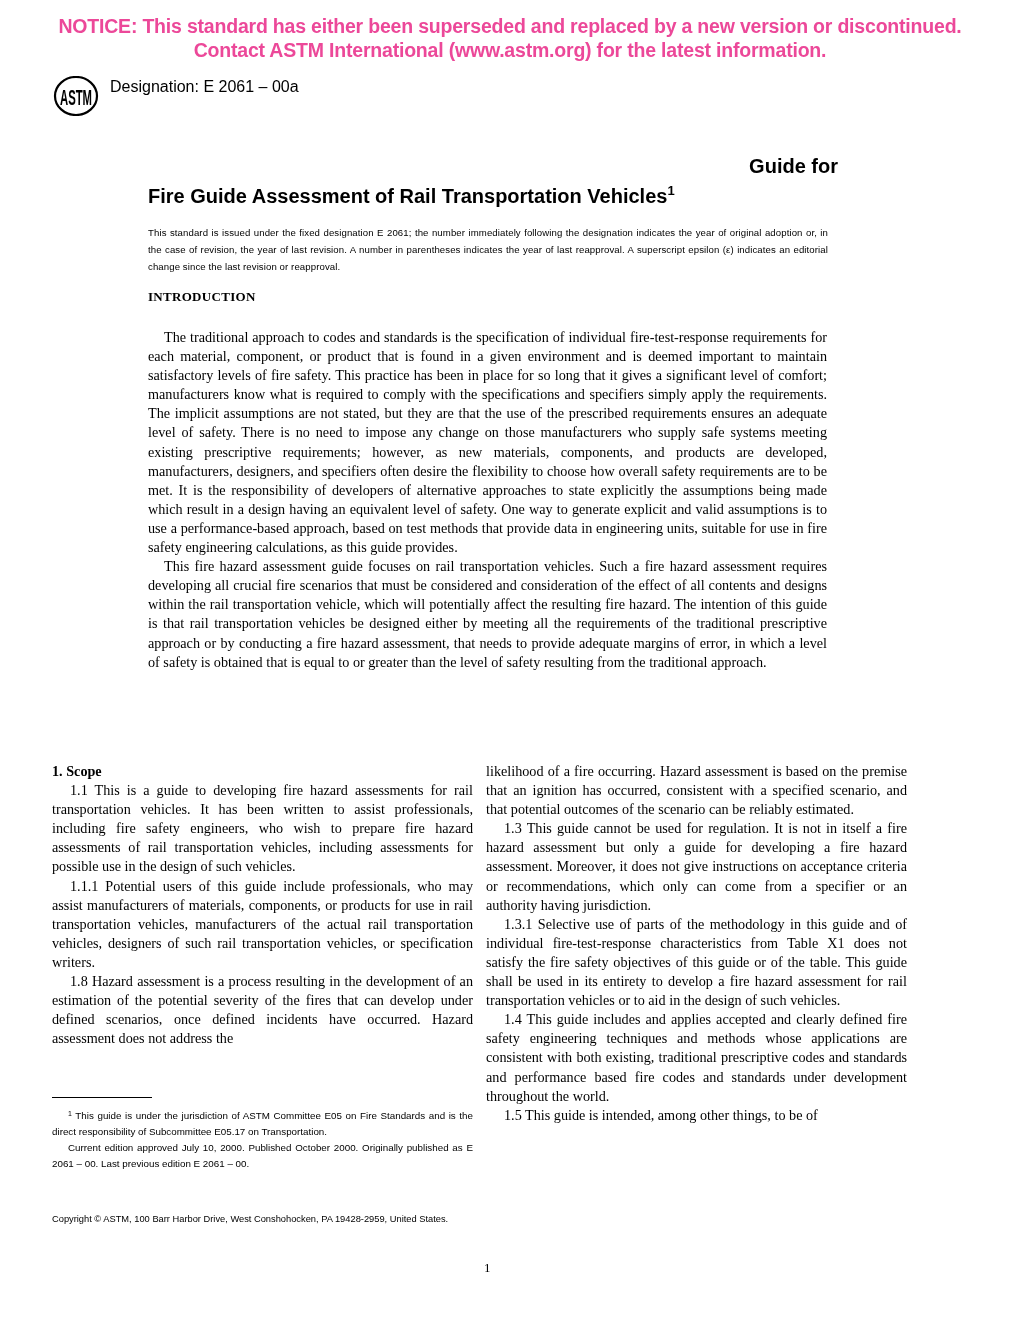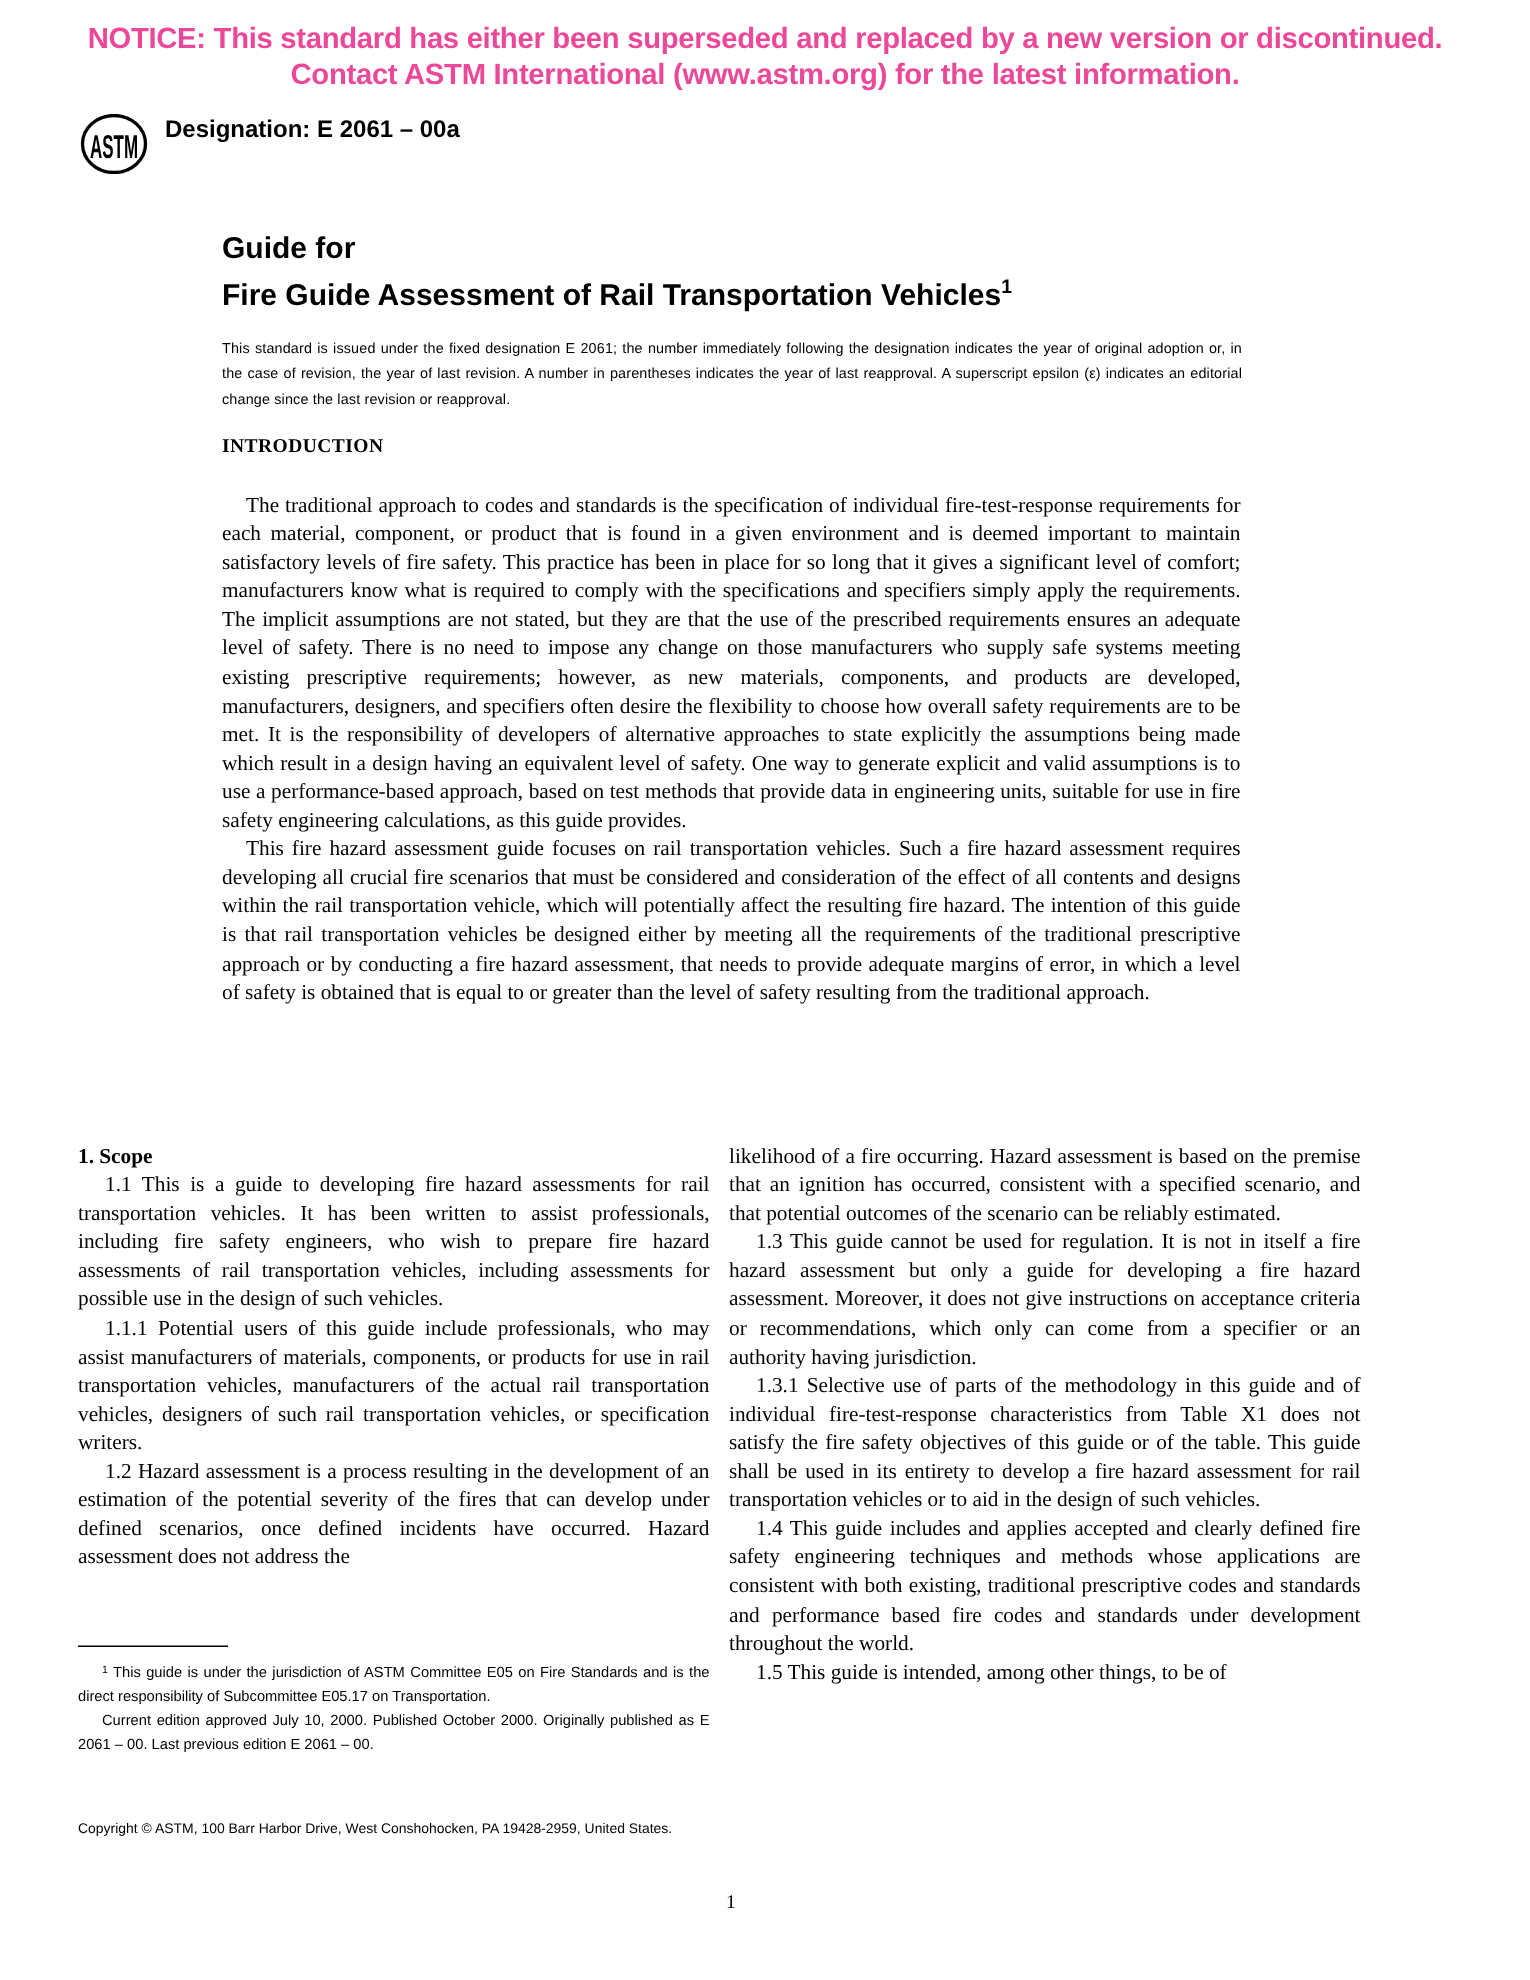--- a/index.html
+++ b/index.html
@@ -5,23 +5,23 @@
   html, body { margin: 0; padding: 0; background: #ffffff; }
   body { width: 1020px; height: 1320px; position: relative; overflow: hidden; color: #000; }
   .notice {
     position: absolute; left: 0; width: 1020px; top: 14px;
     text-align: center; color: #ec4899;
     font-family: "Liberation Sans", sans-serif; font-weight: bold;
     font-size: 19.5px; line-height: 24px; letter-spacing: -0.2px;
   }
   .desig-row { position: absolute; left: 52px; top: 76px; height: 40px; display: flex; align-items: center; }
   .logo { width: 50px; height: 40px; margin-right: 8px; }
-  .designation { font-family: "Liberation Sans", sans-serif; font-weight: bold; font-size: 16px; margin-top: -18px; }
+  .designation { font-family: "Liberation Sans", sans-serif; font-weight: normal; font-size: 16px; margin-top: -18px; }
   .title-block { position: absolute; left: 148px; top: 154px; width: 690px; font-family: "Liberation Sans", sans-serif; font-weight: bold; }
-  .title-line1 { font-size: 20px; line-height: 24px; }
+  .title-line1 { font-size: 20px; line-height: 24px; text-align: right; }
   .title-line2 { font-size: 20px; line-height: 26px; }
   .title-line2 sup { font-size: 13px; vertical-align: 8px; }
   .issued {
     position: absolute; left: 148px; top: 224px; width: 680px;
     font-family: "Liberation Sans", sans-serif; font-size: 9.6px; line-height: 17px;
     text-align: justify; letter-spacing: 0.1px;
   }
   .intro-heading {
     position: absolute; left: 148px; width: 680px; top: 289px;
     text-align: left; font-family: "Liberation Serif", serif; font-size: 13px; font-weight: bold; letter-spacing: 0.3px;
@@ -68,21 +68,21 @@
 
 <div class="intro">
   <p>The traditional approach to codes and standards is the specification of individual fire-test-response requirements for each material, component, or product that is found in a given environment and is deemed important to maintain satisfactory levels of fire safety. This practice has been in place for so long that it gives a significant level of comfort; manufacturers know what is required to comply with the specifications and specifiers simply apply the requirements. The implicit assumptions are not stated, but they are that the use of the prescribed requirements ensures an adequate level of safety. There is no need to impose any change on those manufacturers who supply safe systems meeting existing prescriptive requirements; however, as new materials, components, and products are developed, manufacturers, designers, and specifiers often desire the flexibility to choose how overall safety requirements are to be met. It is the responsibility of developers of alternative approaches to state explicitly the assumptions being made which result in a design having an equivalent level of safety. One way to generate explicit and valid assumptions is to use a performance-based approach, based on test methods that provide data in engineering units, suitable for use in fire safety engineering calculations, as this guide provides.</p>
   <p>This fire hazard assessment guide focuses on rail transportation vehicles. Such a fire hazard assessment requires developing all crucial fire scenarios that must be considered and consideration of the effect of all contents and designs within the rail transportation vehicle, which will potentially affect the resulting fire hazard. The intention of this guide is that rail transportation vehicles be designed either by meeting all the requirements of the traditional prescriptive approach or by conducting a fire hazard assessment, that needs to provide adequate margins of error, in which a level of safety is obtained that is equal to or greater than the level of safety resulting from the traditional approach.</p>
 </div>
 
 <div class="col col-left">
   <p class="section-heading cont">1.  Scope</p>
   <p>1.1  This is a guide to developing fire hazard assessments for rail transportation vehicles. It has been written to assist professionals, including fire safety engineers, who wish to prepare fire hazard assessments of rail transportation vehicles, including assessments for possible use in the design of such vehicles.</p>
   <p>1.1.1  Potential users of this guide include professionals, who may assist manufacturers of materials, components, or products for use in rail transportation vehicles, manufacturers of the actual rail transportation vehicles, designers of such rail transportation vehicles, or specification writers.</p>
-  <p>1.2  Hazard assessment is a process resulting in the development of an estimation of the potential severity of the fires that can develop under defined scenarios, once defined incidents have occurred. Hazard assessment does not address the</p>
+  <p>1.8  Hazard assessment is a process resulting in the development of an estimation of the potential severity of the fires that can develop under defined scenarios, once defined incidents have occurred. Hazard assessment does not address the</p>
 </div>
 
 <div class="col col-right">
   <p class="cont">likelihood of a fire occurring. Hazard assessment is based on the premise that an ignition has occurred, consistent with a specified scenario, and that potential outcomes of the scenario can be reliably estimated.</p>
   <p>1.3  This guide cannot be used for regulation. It is not in itself a fire hazard assessment but only a guide for developing a fire hazard assessment. Moreover, it does not give instructions on acceptance criteria or recommendations, which only can come from a specifier or an authority having jurisdiction.</p>
   <p>1.3.1  Selective use of parts of the methodology in this guide and of individual fire-test-response characteristics from Table X1 does not satisfy the fire safety objectives of this guide or of the table. This guide shall be used in its entirety to develop a fire hazard assessment for rail transportation vehicles or to aid in the design of such vehicles.</p>
   <p>1.4  This guide includes and applies accepted and clearly defined fire safety engineering techniques and methods whose applications are consistent with both existing, traditional prescriptive codes and standards and performance based fire codes and standards under development throughout the world.</p>
   <p>1.5  This guide is intended, among other things, to be of</p>
 </div>
 

